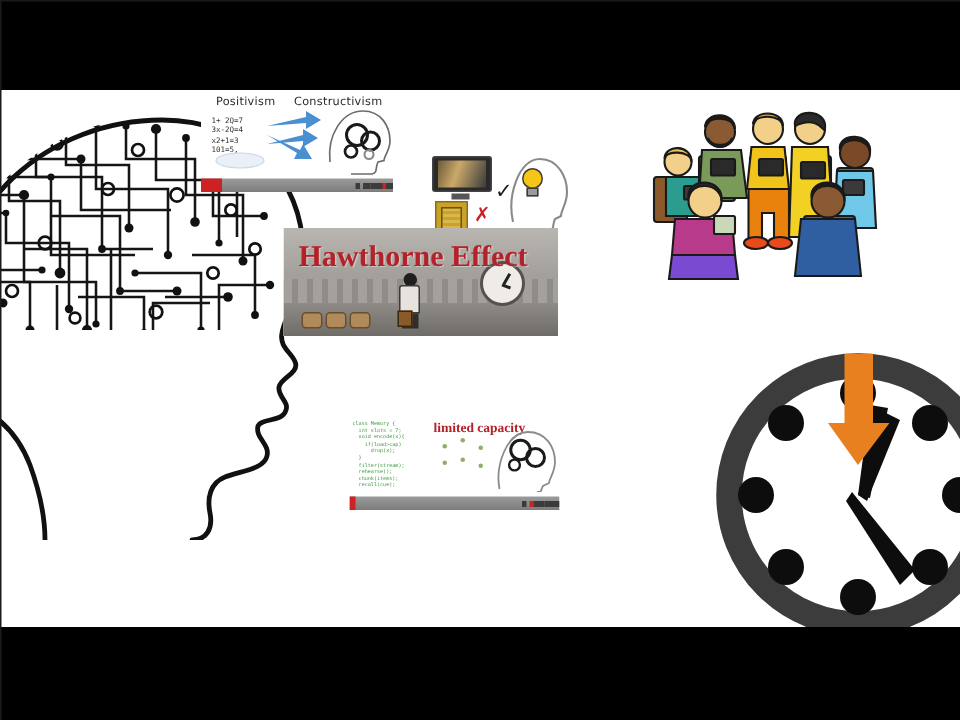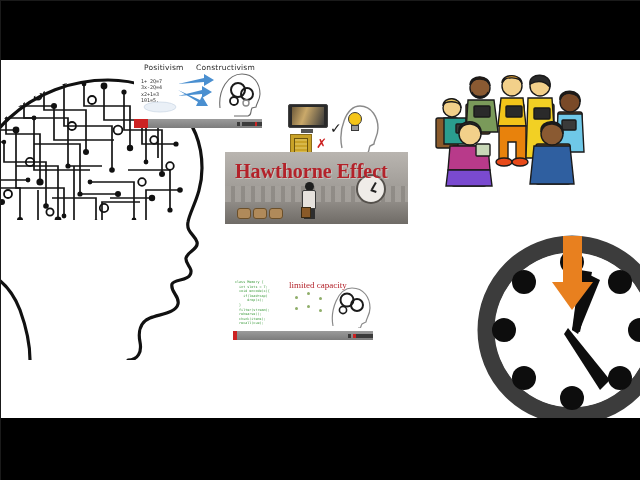--- a/index.html
+++ b/index.html
@@ -237,21 +237,20 @@
     border: 1px solid #3a3a3a;
     margin: -1px auto 0;
   }
 
   
   #thumb-hawthorne {
     left: 189px;
     top: 92px;
     width: 183px;
     height: 72px;
-    margin-left: 36px;
   }
   #thumb-hawthorne .screen {
     background: linear-gradient(180deg, #b9b5b0 0%, #a39f9a 45%, #8e8a85 100%);
   }
   .hawthorne-title {
     position: absolute;
     left: 10px; top: 8px;
     font-family: "Liberation Serif", serif;
     font-weight: bold;
     font-size: 20px;
@@ -352,21 +351,21 @@
     font-family: "DejaVu Sans Mono", monospace;
     font-size: 3.4px;
     line-height: 1.35;
     color: #3a9a3a;
     white-space: pre;
   }
   .limited-title {
     position: absolute;
     left: 56px; top: 2px;
     font-family: "Liberation Serif", serif;
-    font-weight: normal;
+    font-weight: bold;
     font-size: 9px;
     color: #b3222a;
     white-space: nowrap;
   }
   .cap-dot {
     position: absolute;
     width: 3px; height: 3px;
     background: #8fae6a;
     border-radius: 50%;
   }

